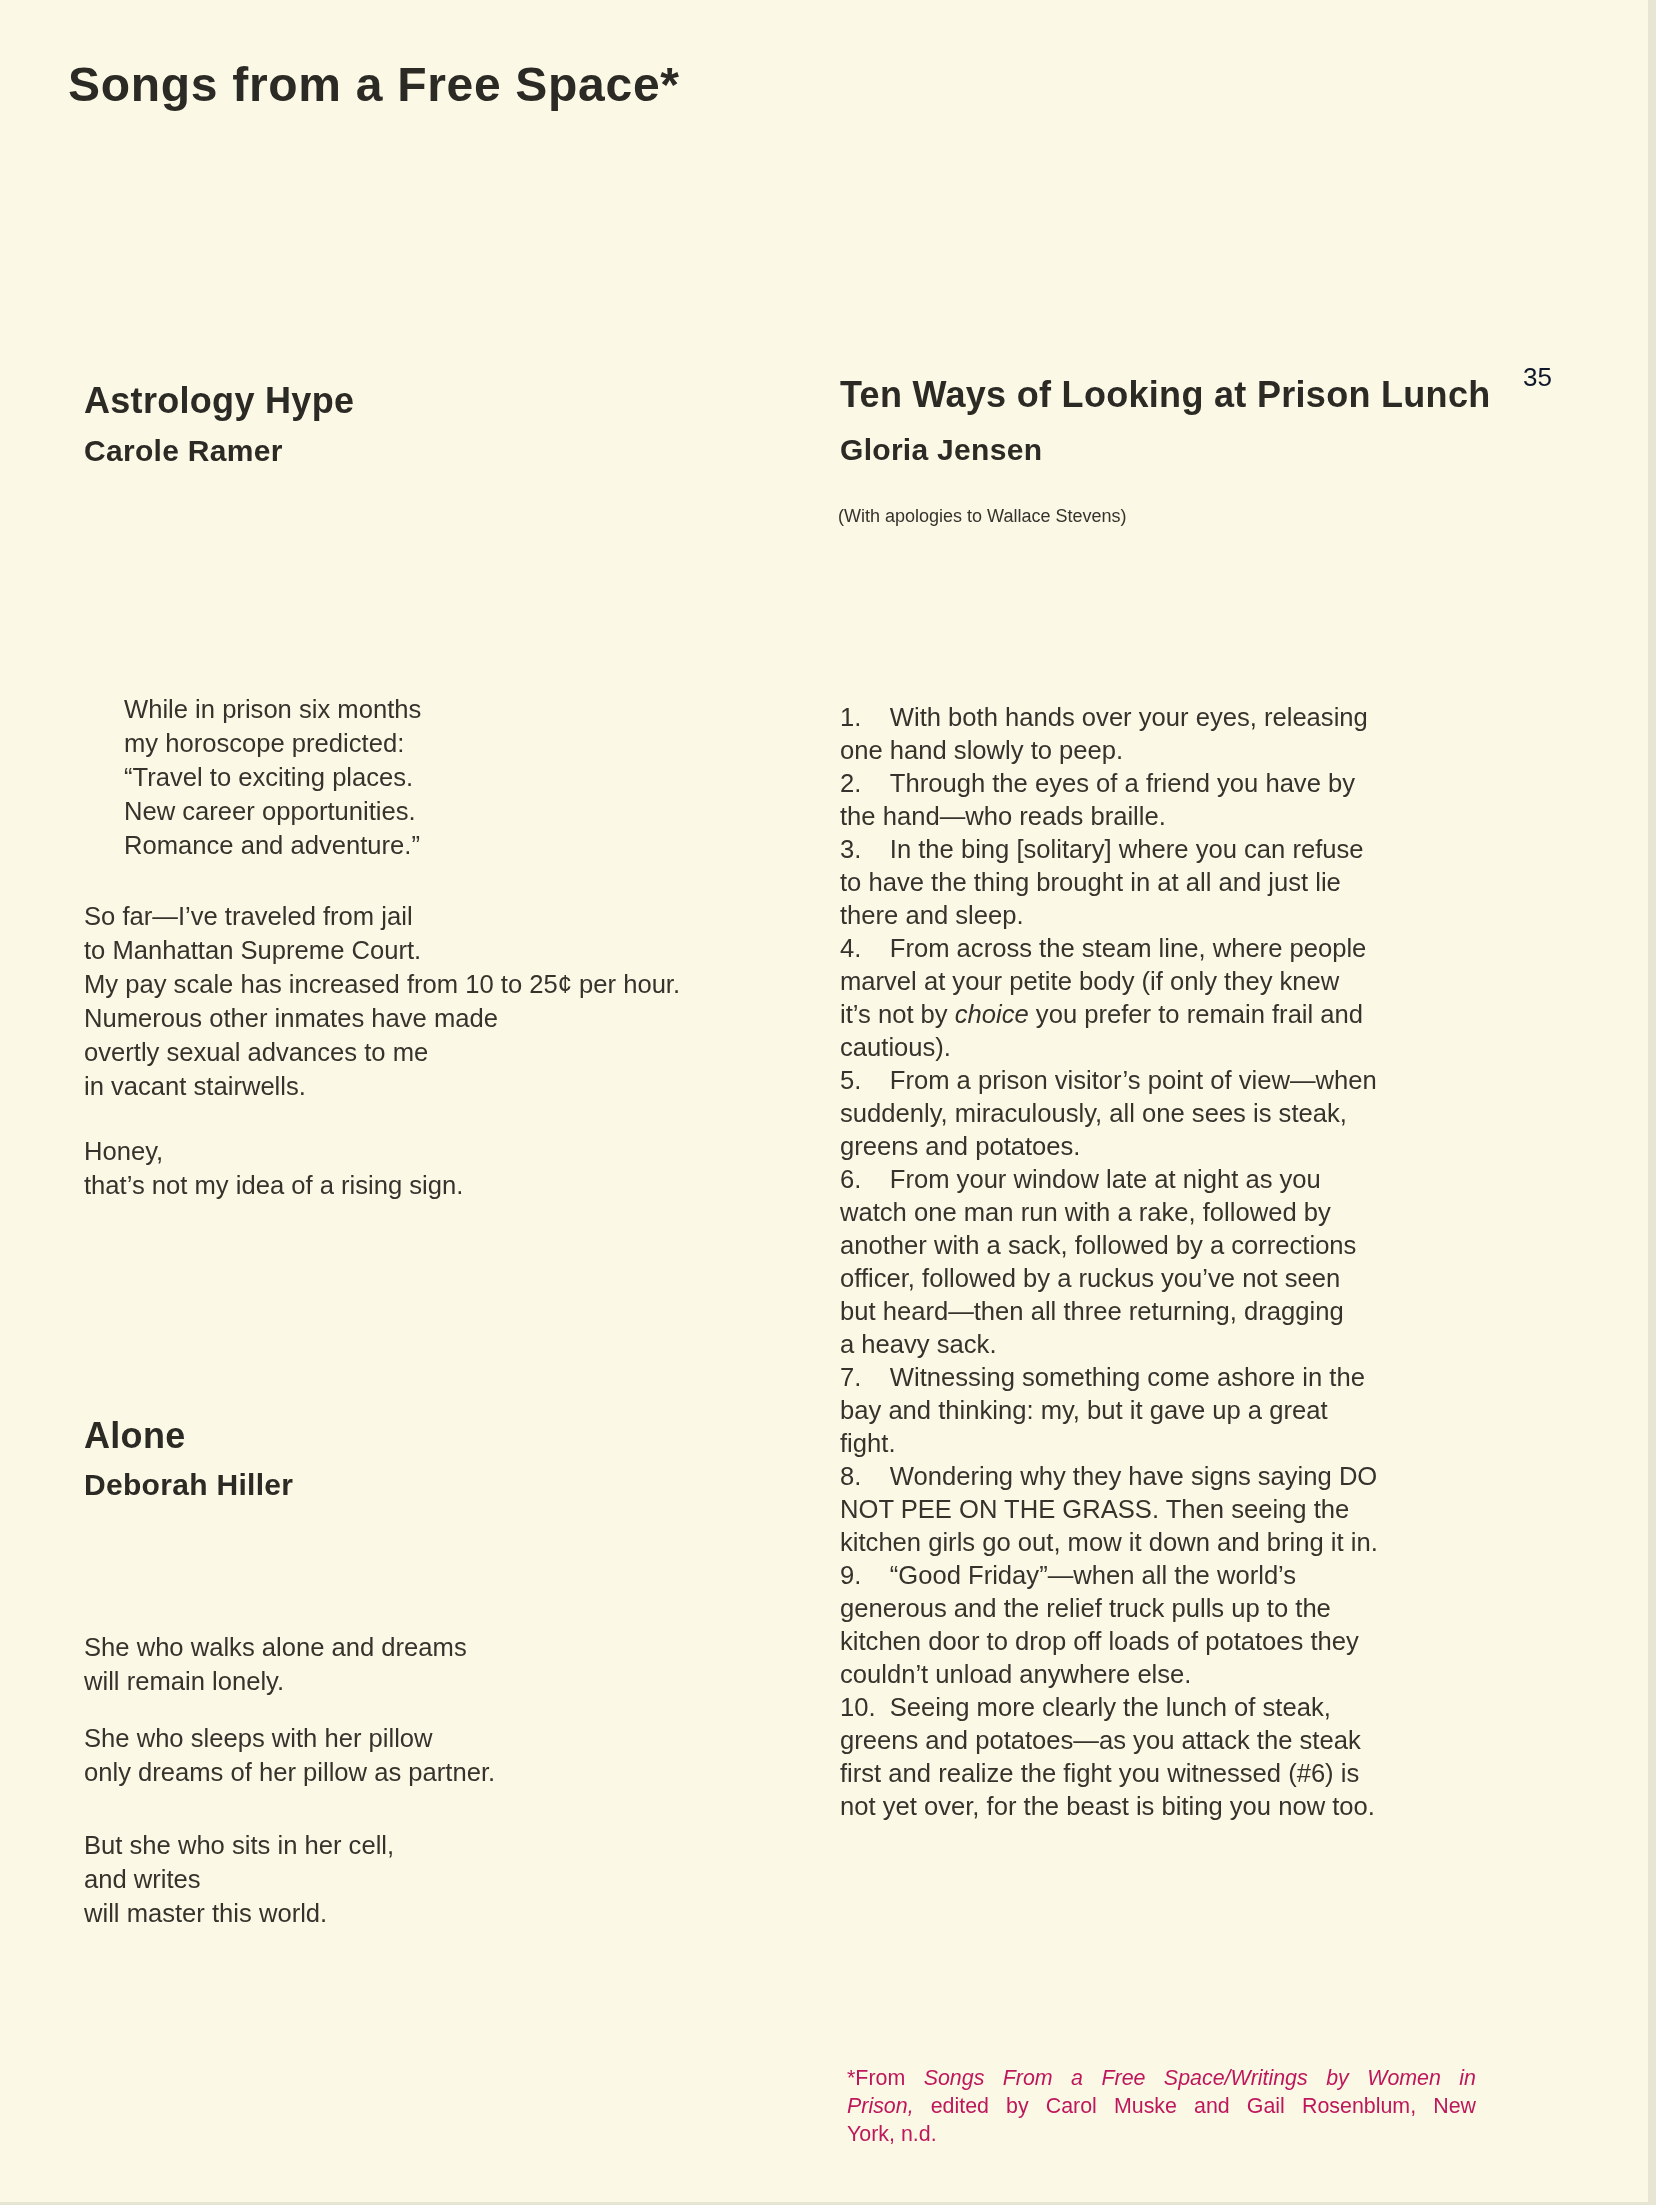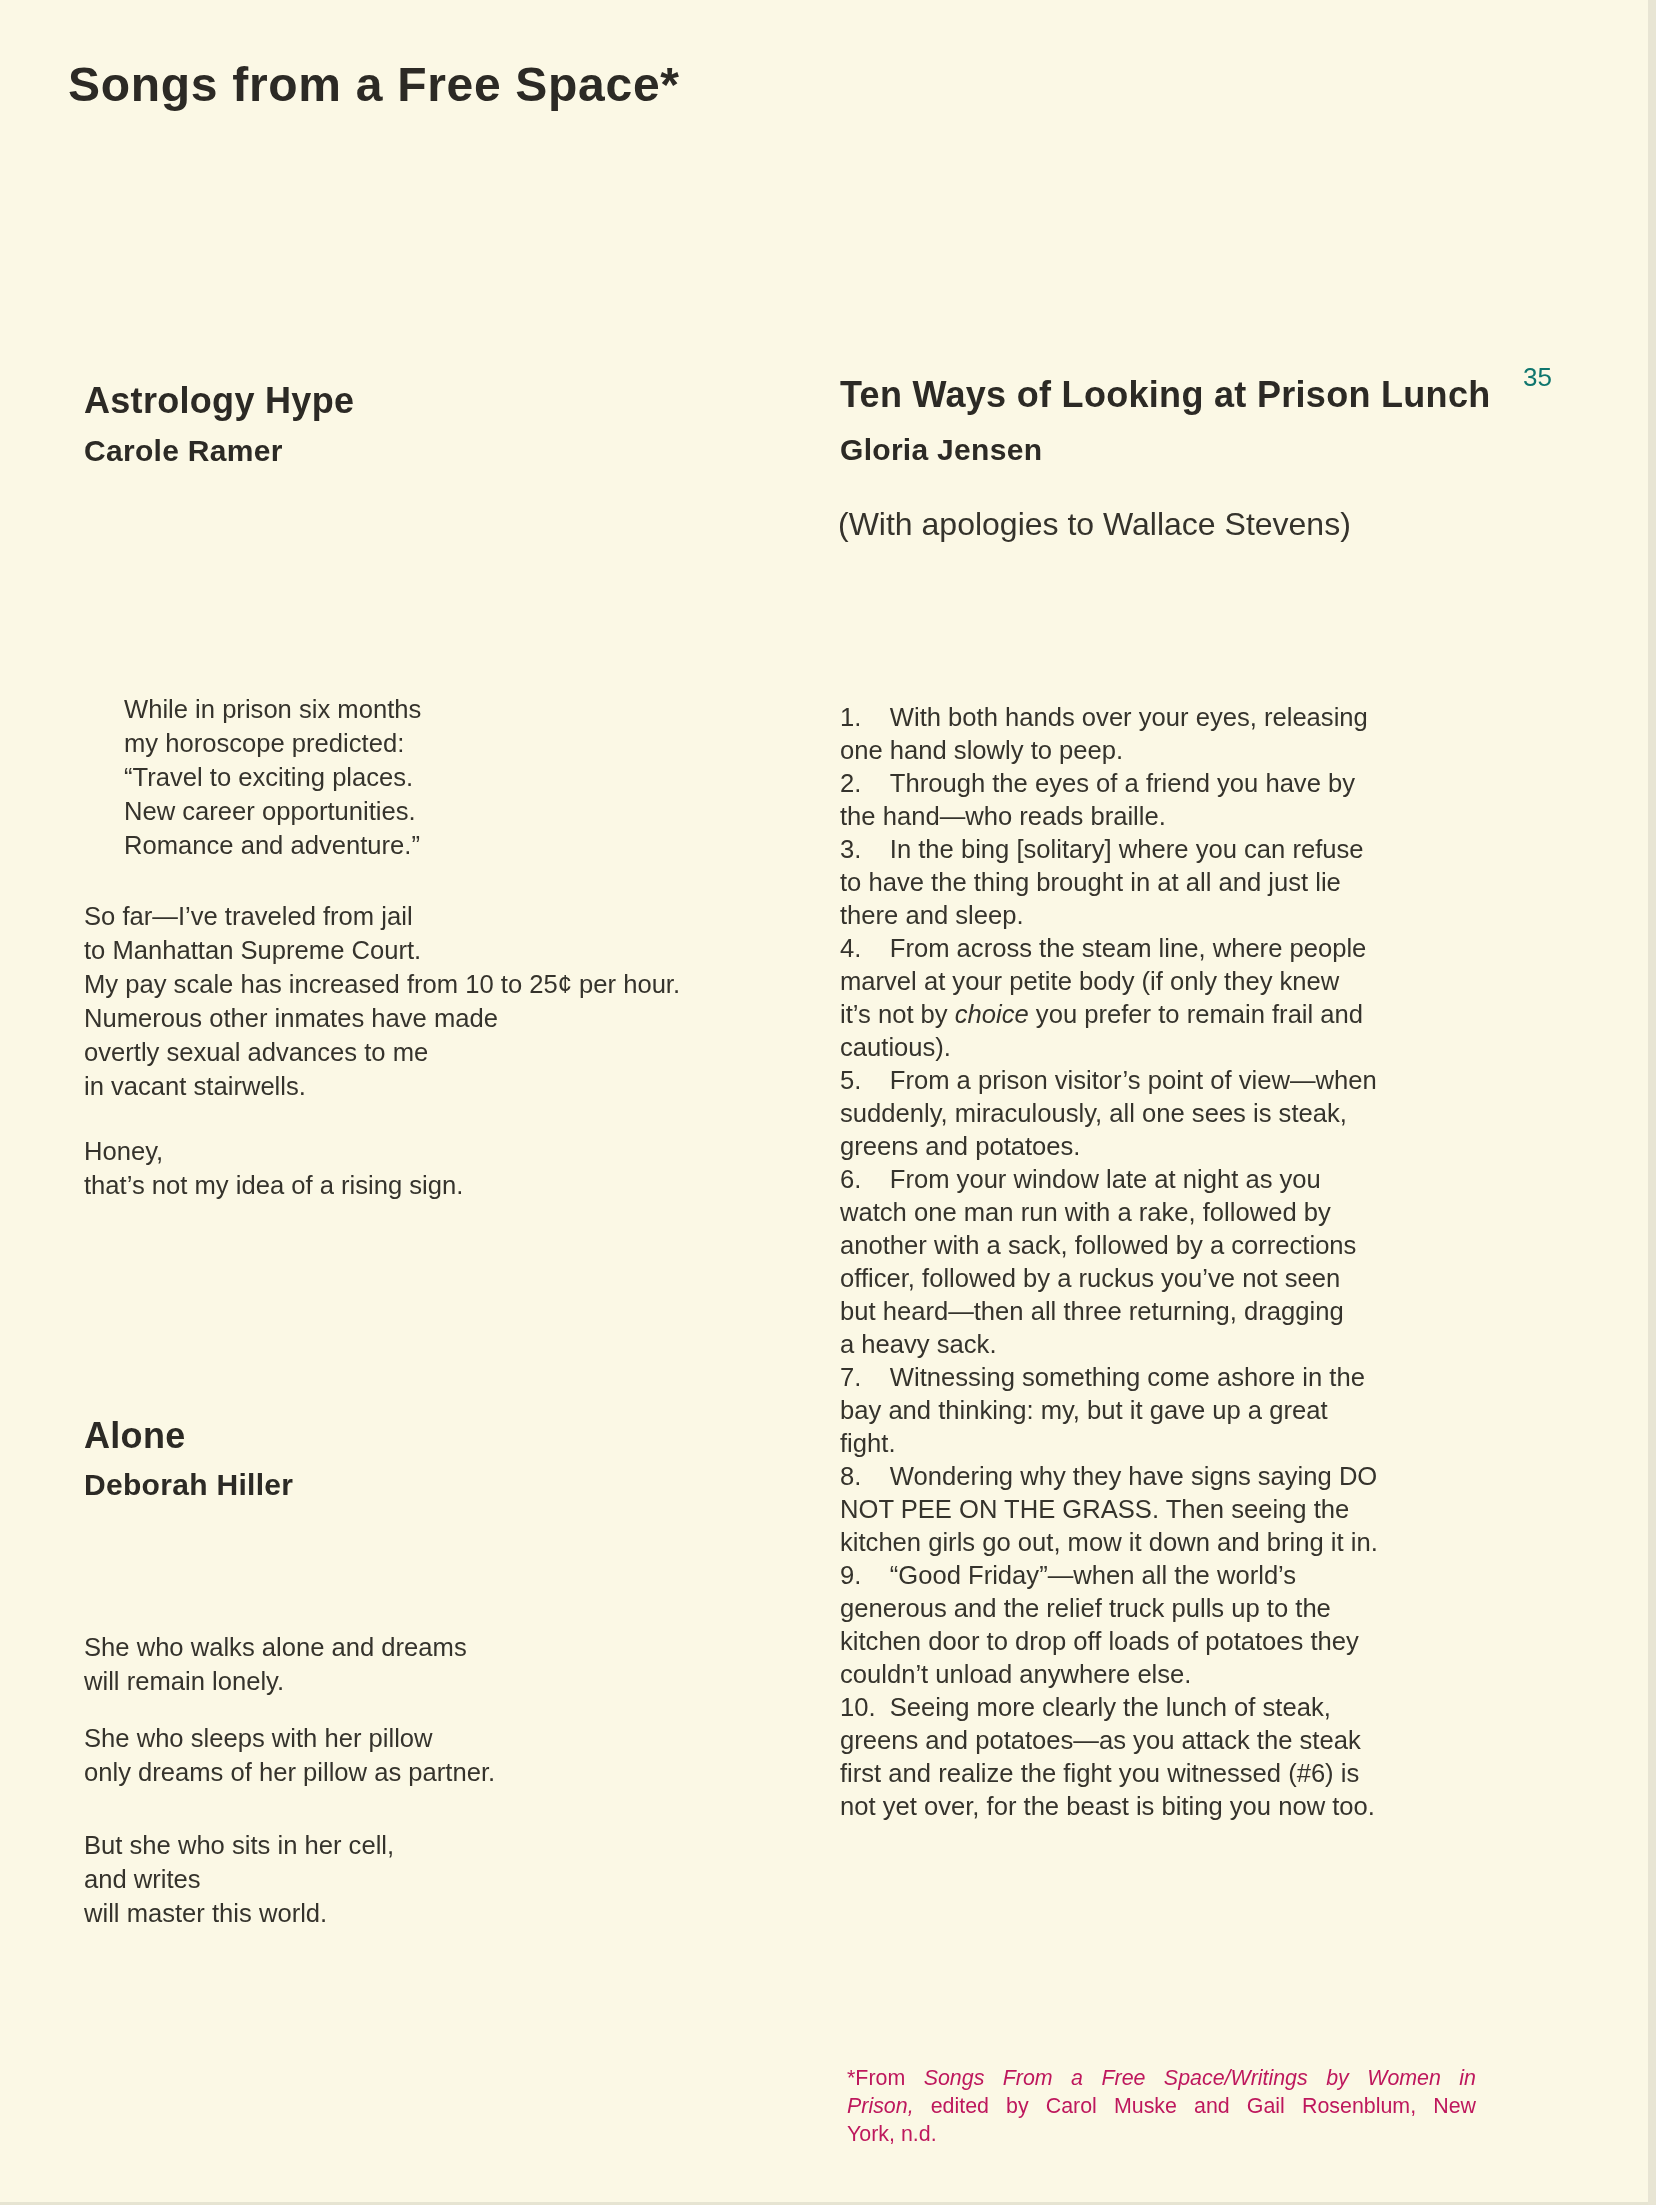--- a/index.html
+++ b/index.html
@@ -23,25 +23,25 @@
     color:#2c2a25; margin:0;
   }
   .poem-title {
     font-size:36px; font-weight:bold; color:#2c2a25; margin:0; letter-spacing:0.3px;
   }
   .poem-author {
     font-size:30px; font-weight:bold; color:#2c2a25; margin:0; letter-spacing:0.3px;
   }
   .page-number {
     left:1523px; top:362px;
-    font-size:26px; color:#0f766e;
+    font-size:26px; color:#0f172a;
   }
   .dedication {
     left:838px; top:506px;
-    font-size:32px; color:#35332c;
+    font-size:18px; color:#35332c;
   }
   .body-lines { font-size:25.6px; line-height:34px; color:#35332c; }
   .body-lines .line { white-space:pre-wrap; }
   .list-lines { font-size:25.6px; line-height:33px; color:#35332c; width:699px; }
   .list-lines .line { white-space:pre-wrap; }
   .footnote {
     left:847px; top:2064px;
     font-size:21.4px; line-height:28px; color:#be185d; width:629px;
   }
   .footnote .line { white-space:pre-wrap; }

